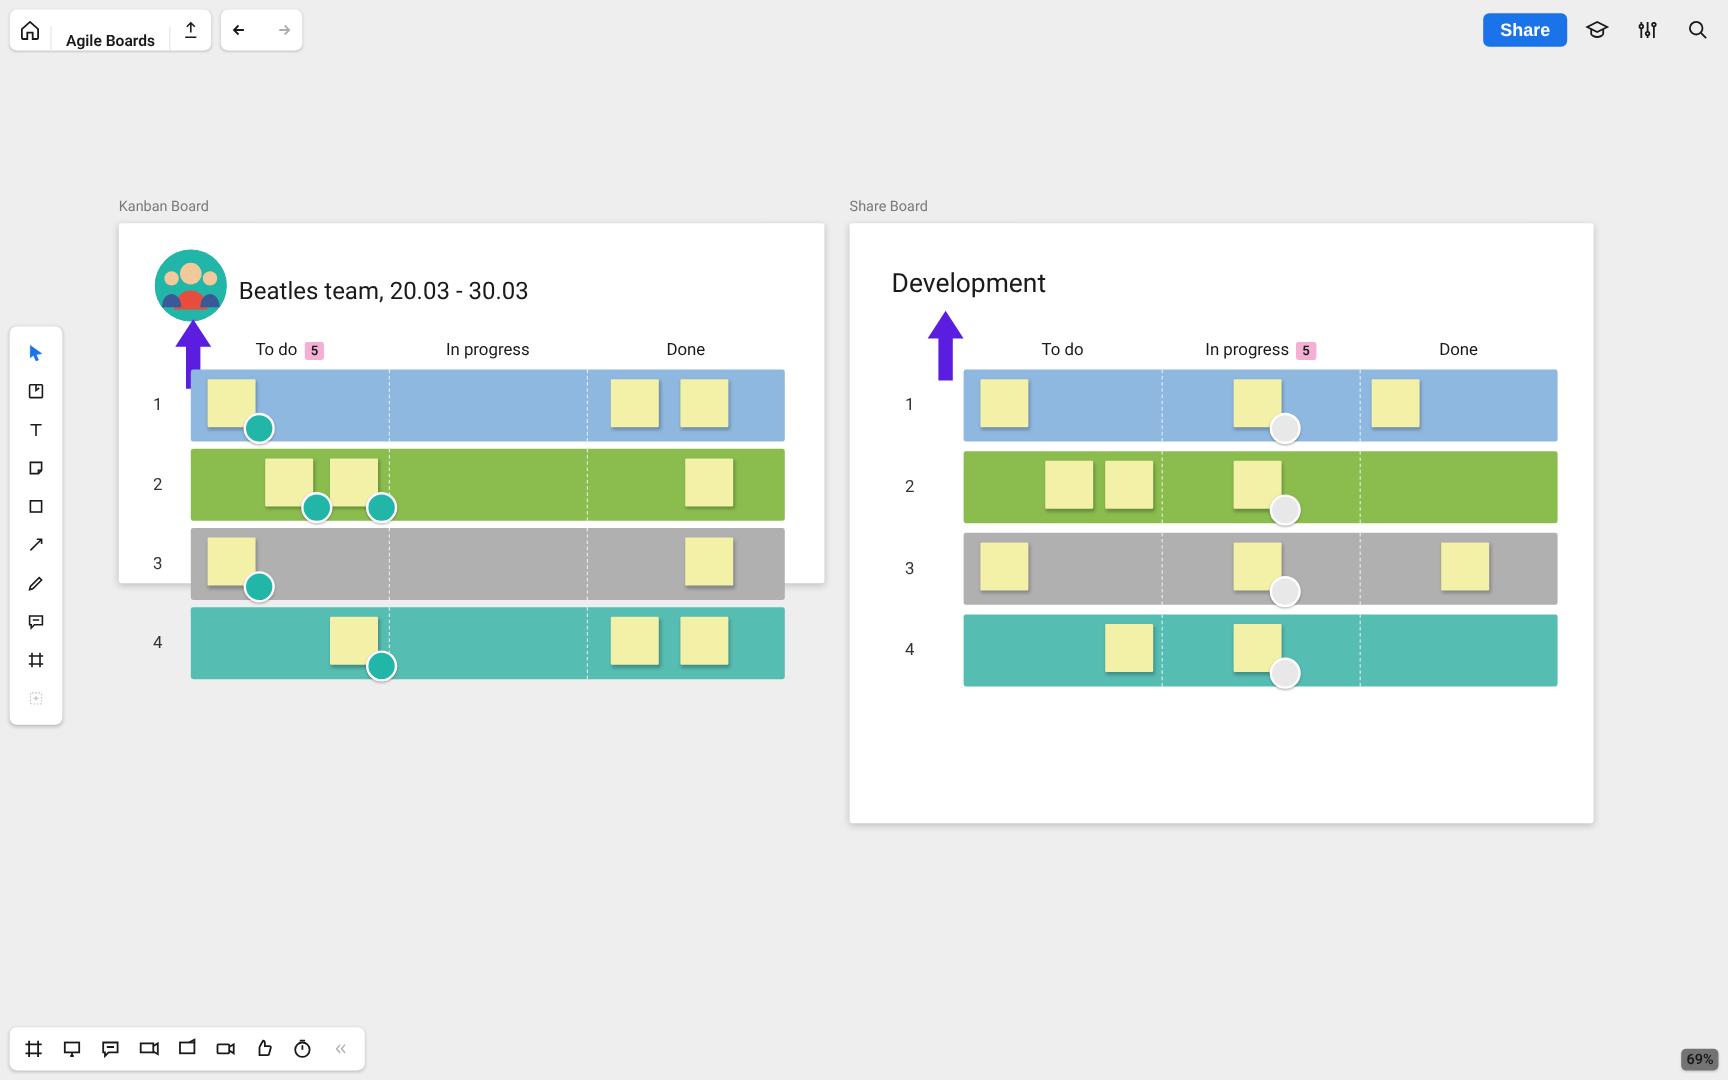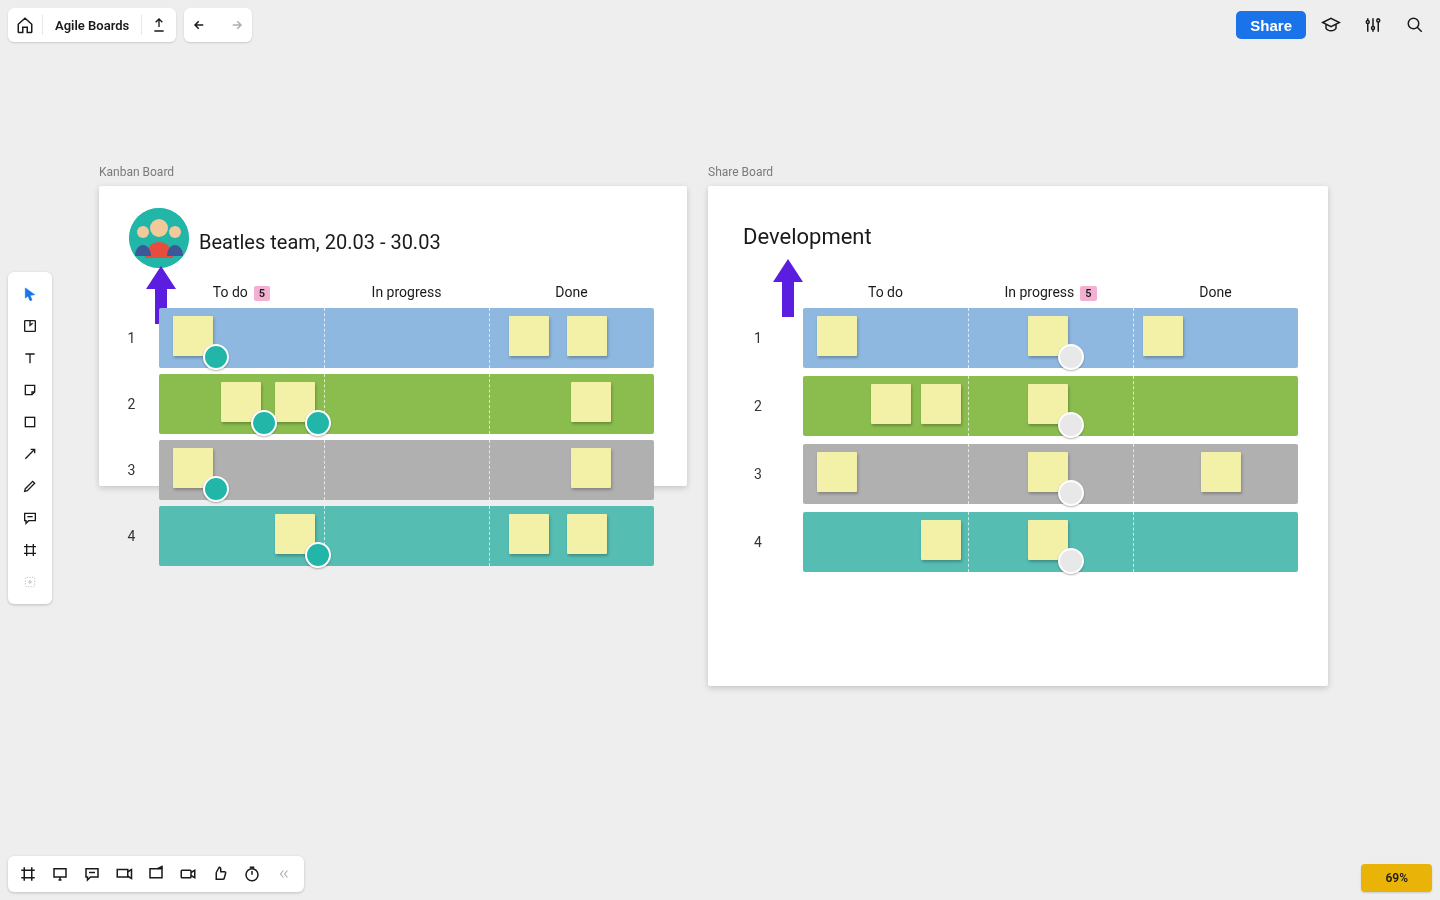--- a/index.html
+++ b/index.html
@@ -1,39 +1,39 @@
 <!DOCTYPE html>
 <html><head>
 <meta charset="utf-8">
 <style>
 *{box-sizing:border-box;margin:0;padding:0}
 html,body{width:1440px;height:900px;overflow:hidden;font-family:-apple-system,BlinkMacSystemFont,"Segoe UI",Roboto,sans-serif;background:#eeeeee;color:#1a1a1a}
 
 
 .topbar{position:absolute;top:8px;left:8px;right:8px;height:34px;display:flex;align-items:center;justify-content:space-between}
 .tb-left,.tb-right{display:flex;gap:8px;align-items:center}
-.tb-group{display:flex;align-items:center;background:#fff;border-radius:6px;box-shadow:0 1px 2px rgba(0,0,0,.15);height:34px}
+.tb-group{display:flex;align-items:flex-end;background:#fff;border-radius:6px;box-shadow:0 1px 2px rgba(0,0,0,.15);height:34px}
 .tb-btn{height:34px;min-width:34px;display:flex;align-items:center;justify-content:center;padding:0 8px;cursor:pointer;border:none;background:transparent}
 .tb-sep{width:1px;height:20px;background:#e6e6e6}
 .tb-title{font-size:13px;font-weight:600;padding:0 12px;white-space:nowrap}
 .share-btn{background:#1a73e8;color:#fff;font-size:15px;font-weight:600;border:none;border-radius:5px;height:28px;padding:0 14px;cursor:pointer}
 .tb-icon{width:34px;height:34px;display:flex;align-items:center;justify-content:center;cursor:pointer}
 svg{display:block}
 
 
 .left-toolbar{position:absolute;left:8px;top:272px;width:44px;background:#fff;border-radius:6px;box-shadow:0 1px 3px rgba(0,0,0,.2);display:flex;flex-direction:column;align-items:center;padding:6px 0}
 .lt-btn{width:38px;height:32px;display:flex;align-items:center;justify-content:center;cursor:pointer;border-radius:4px}
 .lt-btn.active svg path,.lt-btn.active svg polygon{fill:#1a73e8;stroke:#1a73e8}
 
 
 .bottom-toolbar{position:absolute;left:8px;bottom:8px;height:36px;background:#fff;border-radius:6px;box-shadow:0 1px 3px rgba(0,0,0,.2);display:flex;align-items:center;padding:0 4px}
 .bt-btn{width:32px;height:32px;display:flex;align-items:center;justify-content:center;cursor:pointer}
 
 
-.zoom-indicator{position:absolute;right:8px;bottom:8px;height:28px;background:#eab308;border-radius:4px;box-shadow:0 1px 2px rgba(0,0,0,.15);display:flex;align-items:center;padding:0 24px;font-size:12px;font-weight:600}
+.zoom-indicator{position:absolute;right:8px;bottom:8px;height:18px;background:#737373;border-radius:4px;box-shadow:0 1px 2px rgba(0,0,0,.15);display:flex;align-items:center;padding:0 4px;font-size:12px;font-weight:600}
 
 
 .canvas{position:absolute;inset:0}
 .frame-label{position:absolute;font-size:12px;color:#7a7a7a}
 .frame{position:absolute;background:#fff;border-radius:2px;box-shadow:0 2px 6px rgba(0,0,0,.18)}
 
 
 .team-avatar{position:absolute;width:60px;height:60px;border-radius:50%;background:#21b6a8;display:flex;align-items:center;justify-content:center;overflow:hidden}
 .board-title{position:absolute;font-size:20px;font-weight:400}
 .arrow-up{position:absolute;width:40px;height:60px}

